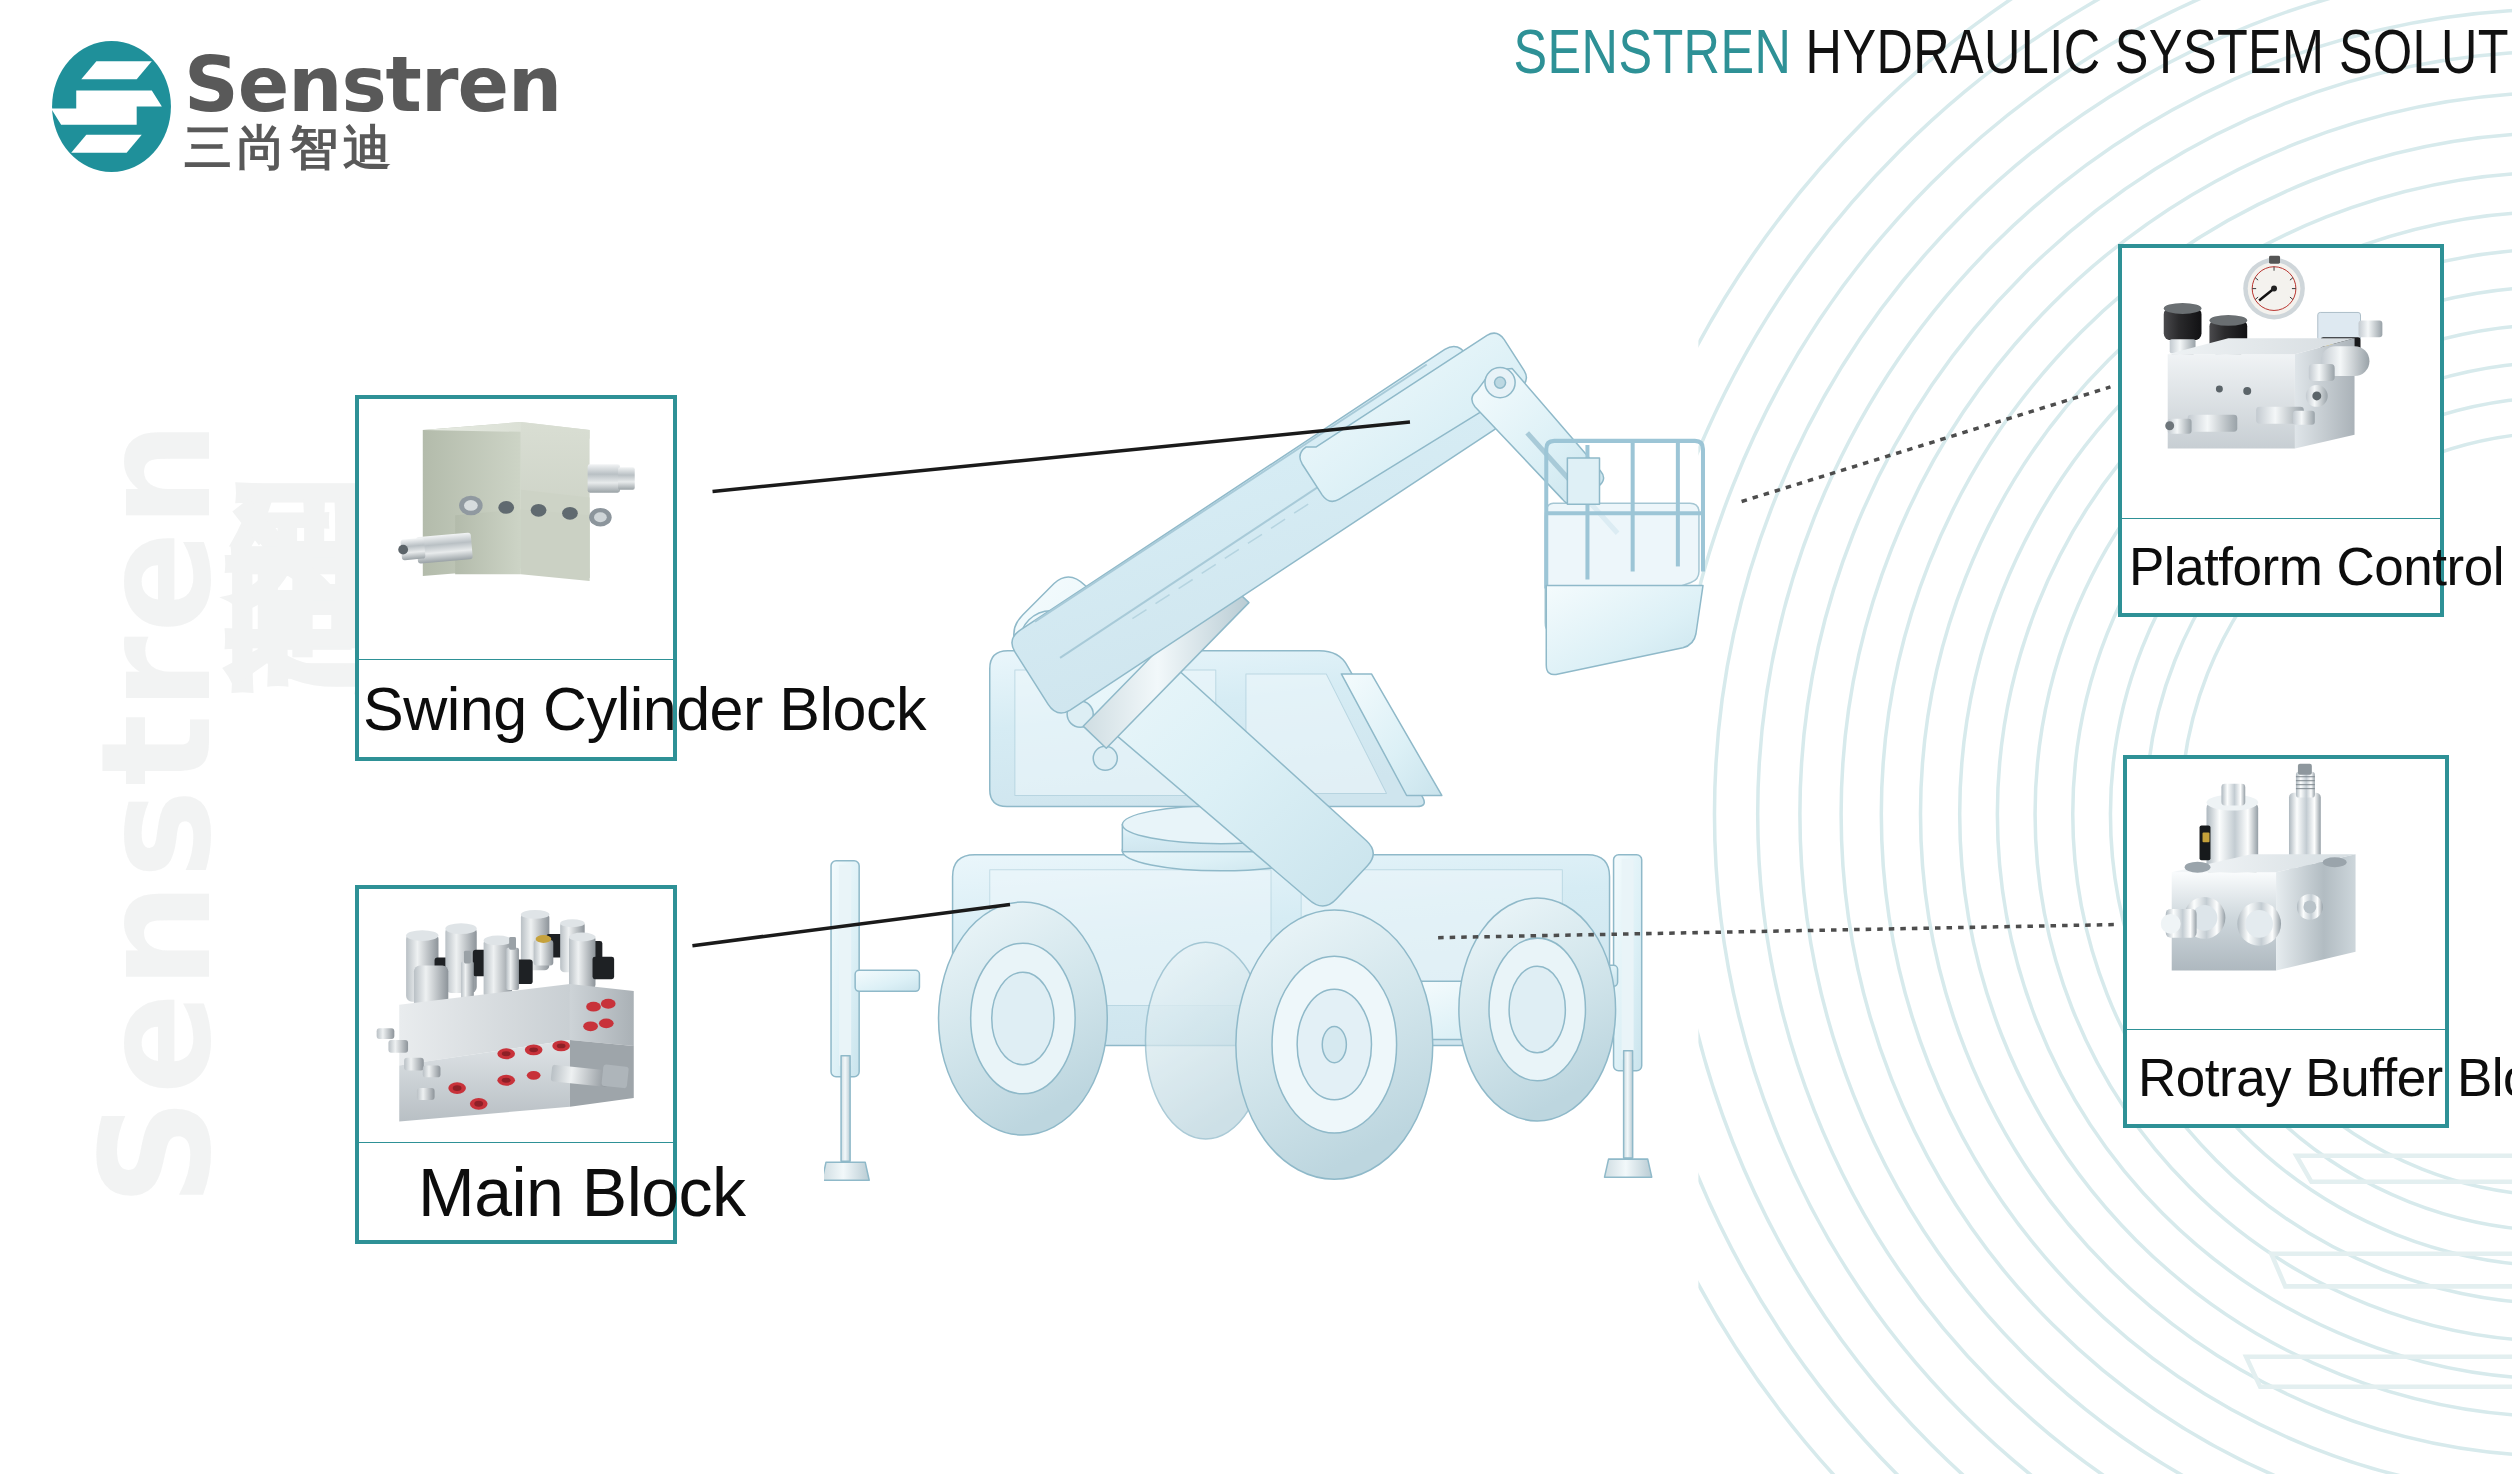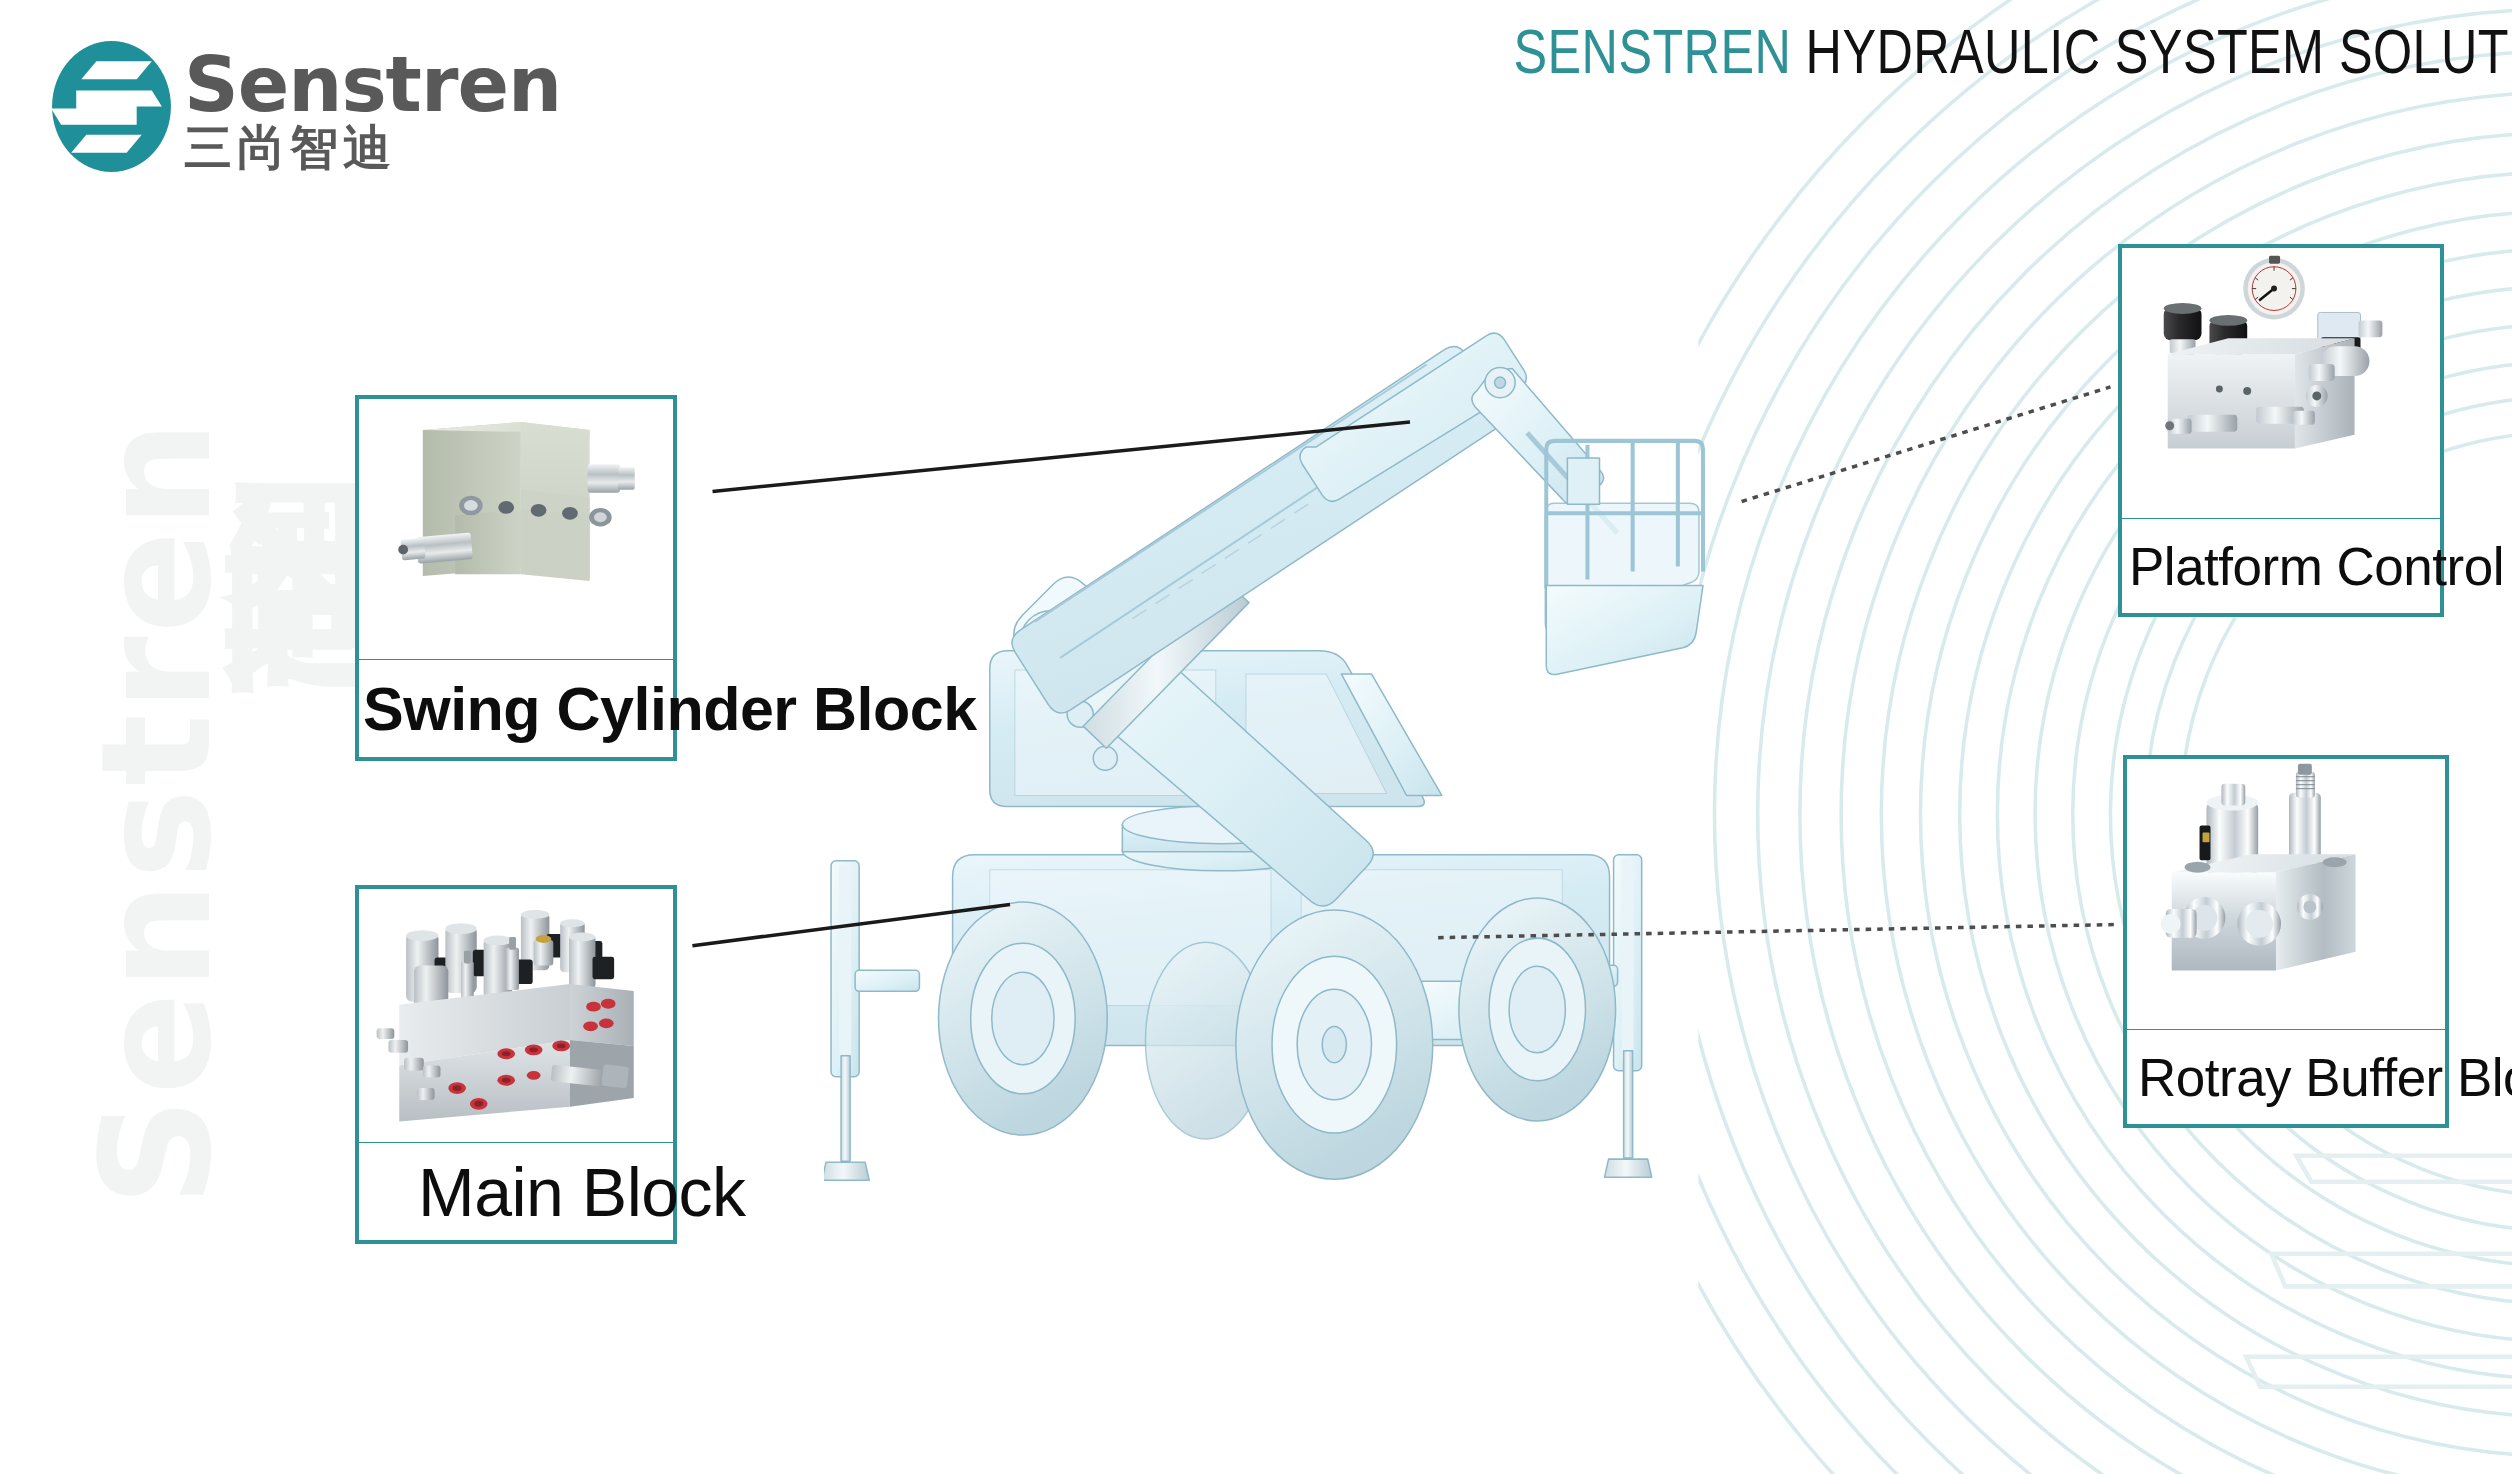--- a/index.html
+++ b/index.html
@@ -83,21 +83,21 @@
   .card-media svg{ width:100%; height:100%; display:block; }
   .card-label{
     flex:0 0 auto;
     border-top:1.5px solid #2e9196;
     display:flex; align-items:center;
     color:#0d0d0d;
     font-family:"Liberation Sans Narrow","Liberation Sans",sans-serif;
     white-space:nowrap;
   }
 
-  #card-swing { left:355px;  top:395px;  width:322px; height:366px;font-weight:bold; }
+  #card-swing { left:355px;  top:395px;  width:322px; height:366px; }
   #card-swing  .card-label{ height:98px; padding-left:4px; font-size:61px; letter-spacing:-0.5px; }
   #card-main  { left:355px;  top:885px; width:322px; height:359px;justify-content:flex-end; }
   #card-main   .card-label{ height:98px; padding-left:59px; font-size:68px; letter-spacing:-0.5px; }
   #card-platform { left:2118px; top:244px;  width:326px; height:373px; }
   #card-platform .card-label{ height:95px; padding-left:7px; font-size:53px; letter-spacing:-0.5px; }
   #card-rotray{ left:2123px; top:755px; width:326px; height:373px; }
   #card-rotray  .card-label{ height:95px; padding-left:11px; font-size:53px; letter-spacing:-0.5px; }
 </style>
 </head>
 <body>

